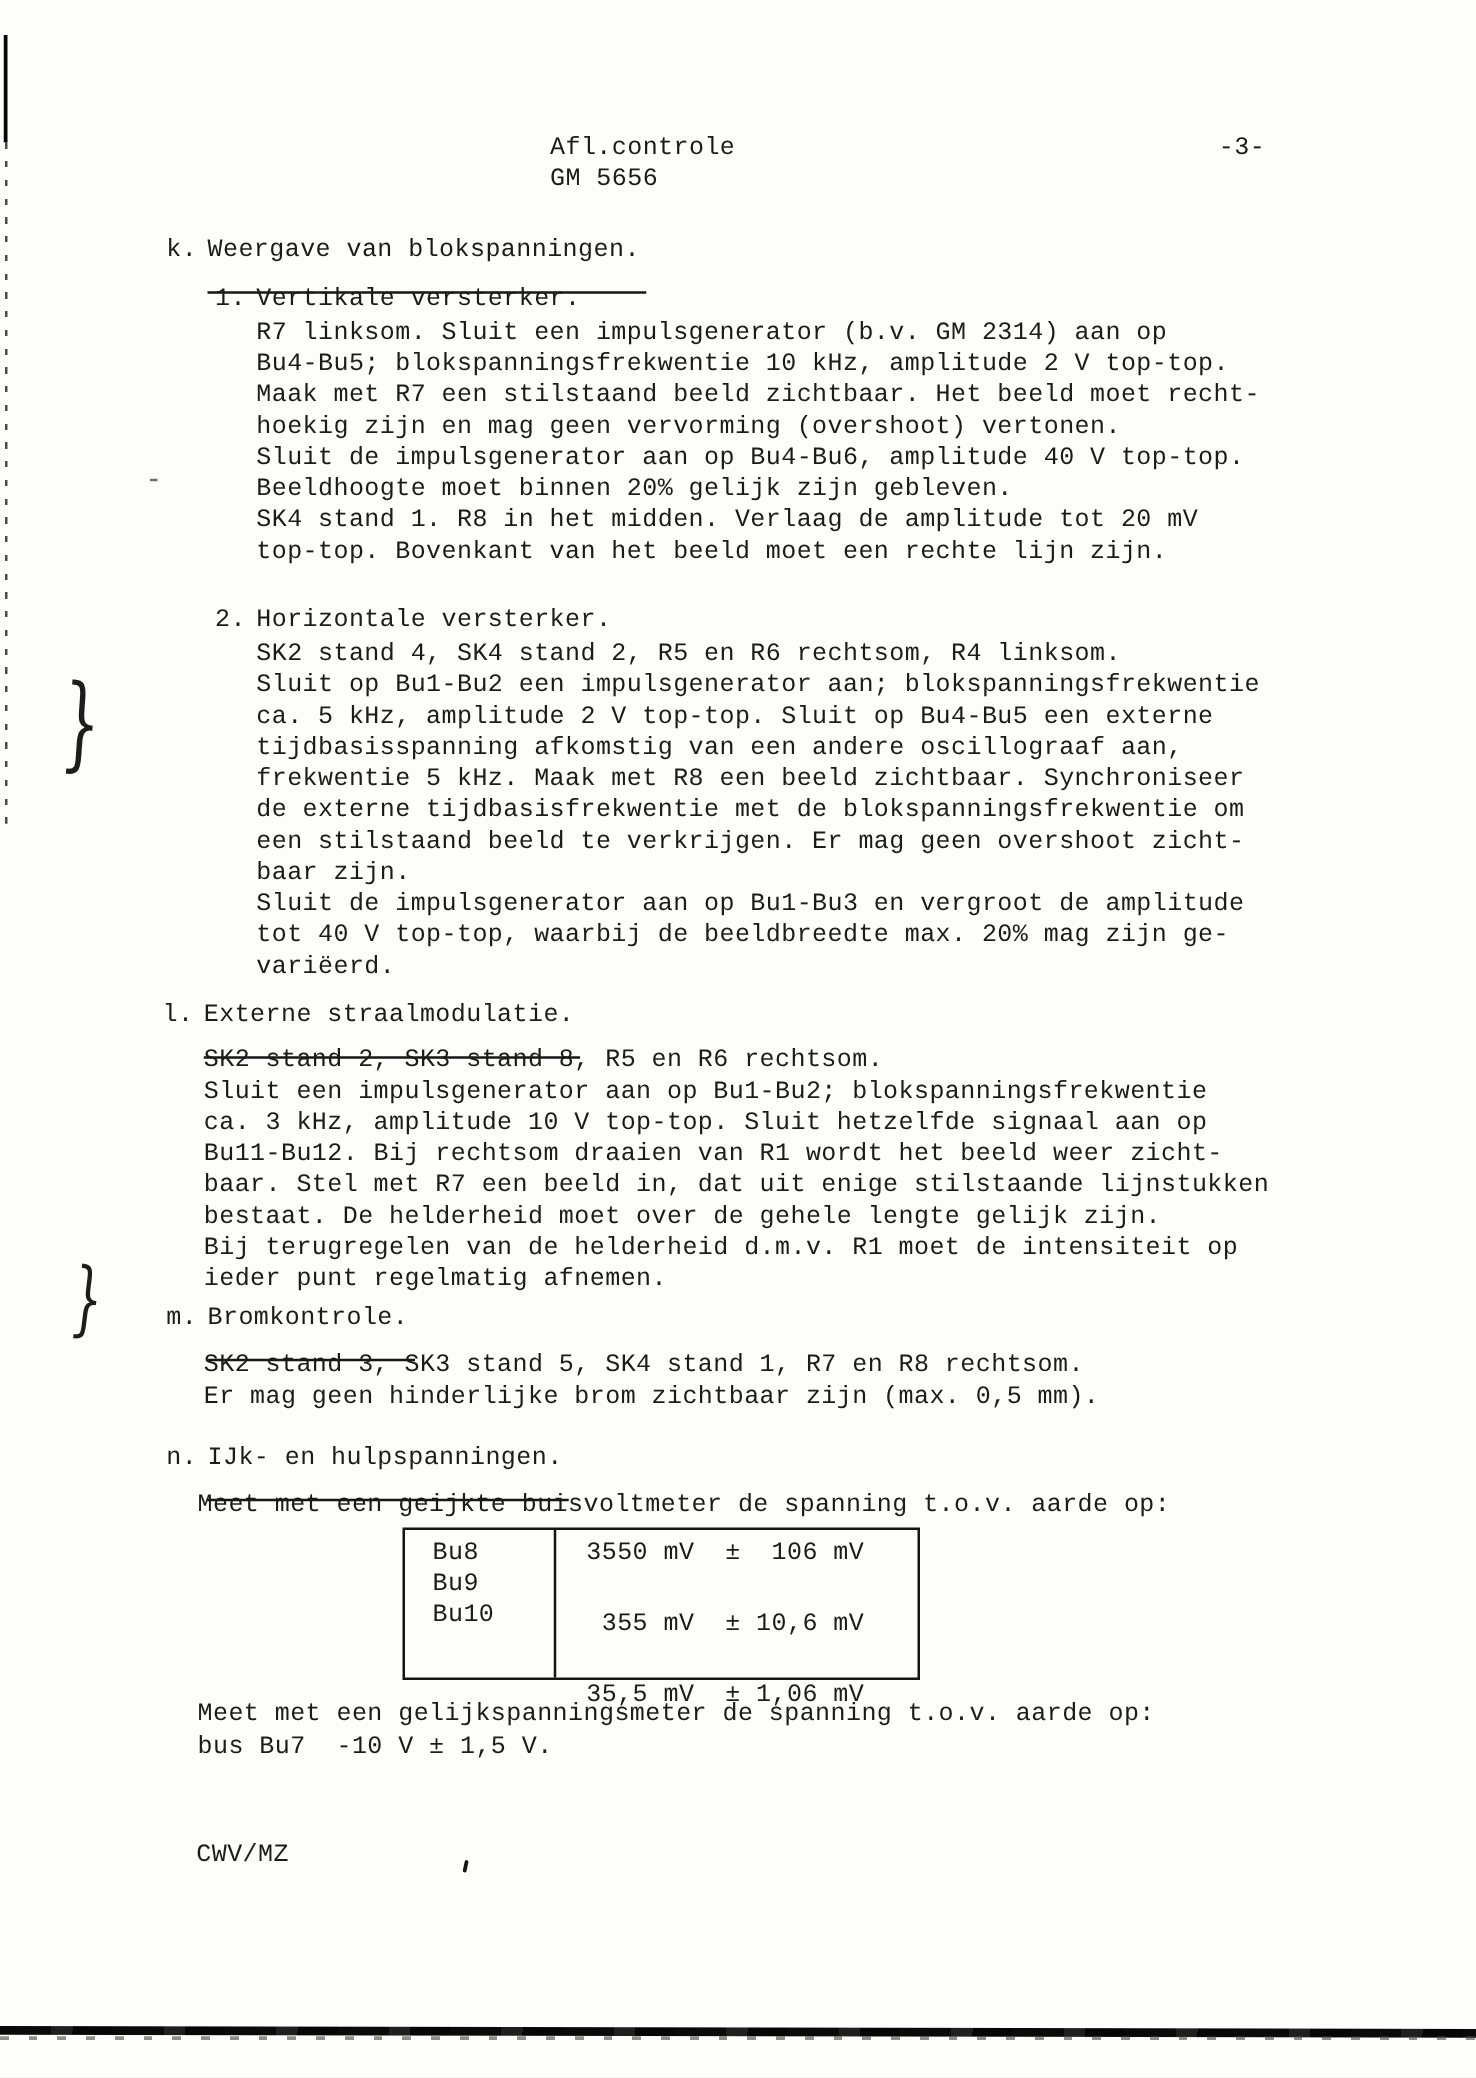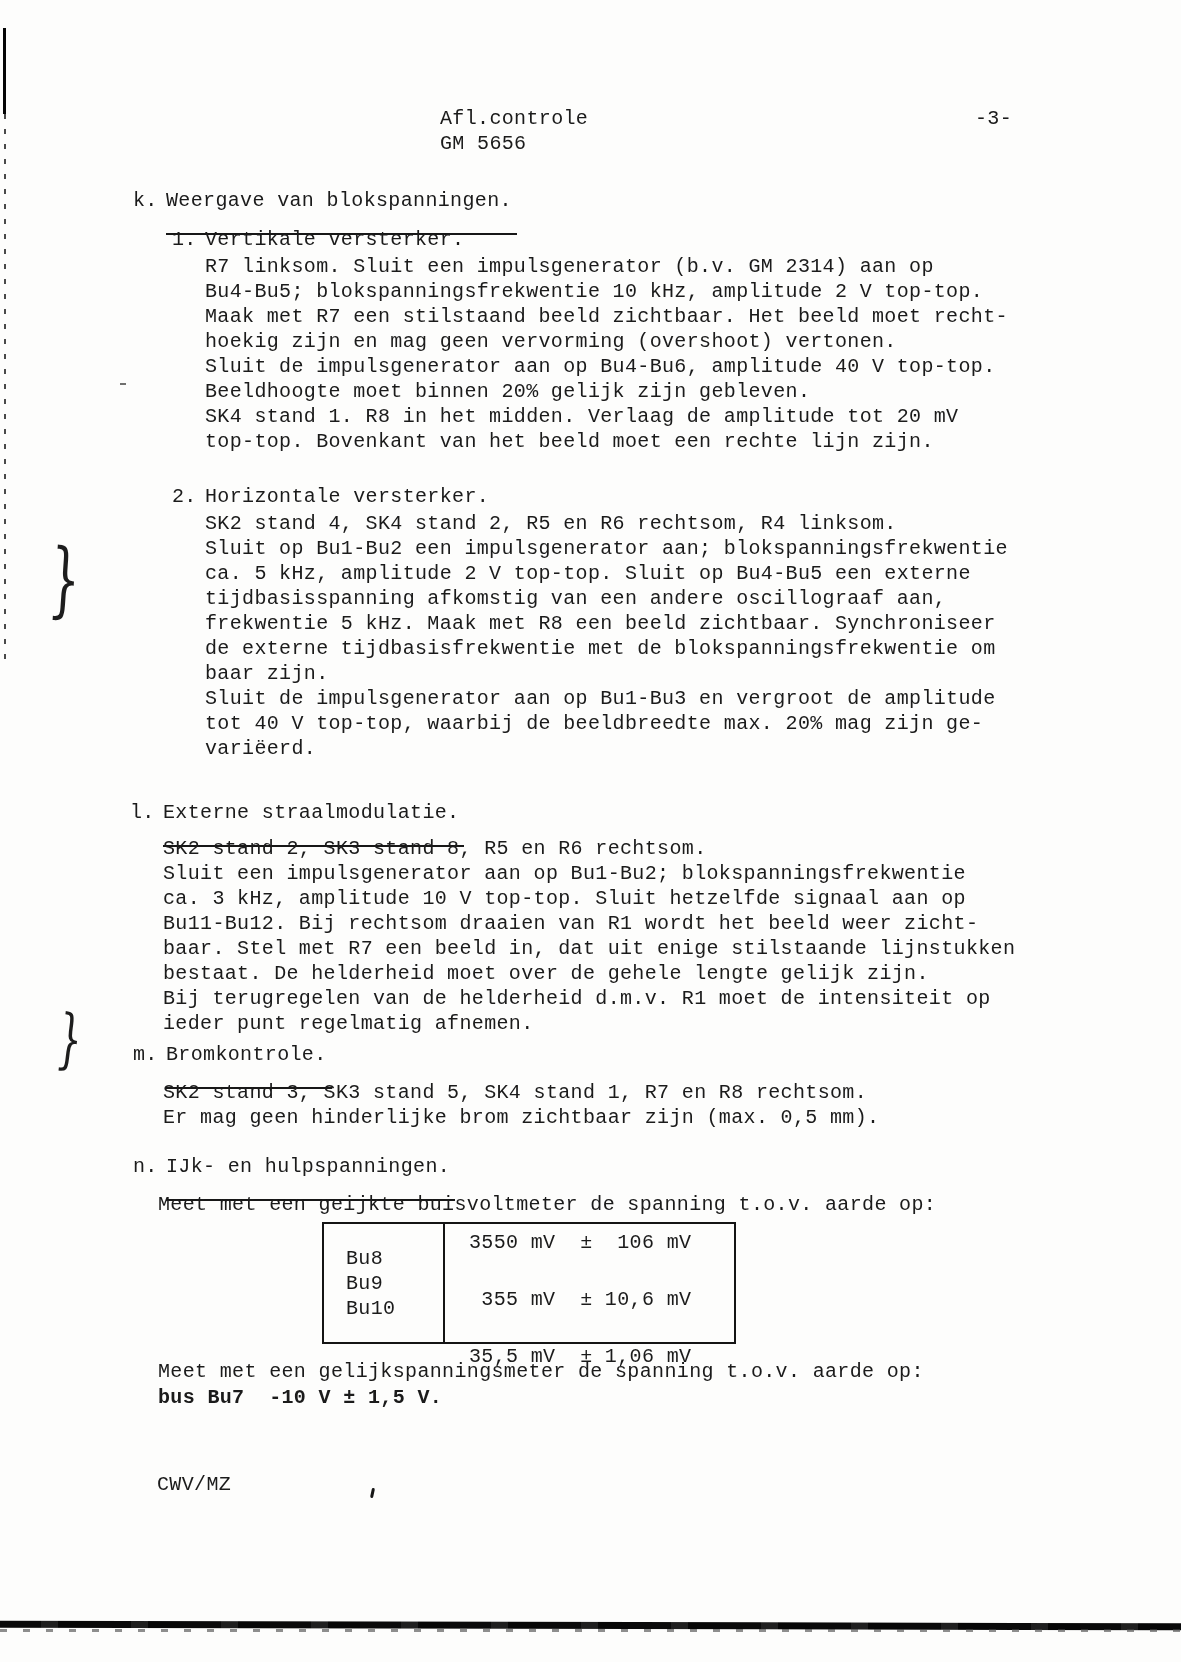--- a/index.html
+++ b/index.html
@@ -33,21 +33,21 @@
     position: absolute;
     left: 322px; top: 1222px;
     width: 414px; height: 122px;
     border: 2.5px solid #141414;
     display: flex;
   }
   .volt-col-bus {
     width: 121px; flex: 0 0 121px;
     border-right: 2px solid #141414;
     display: flex; flex-direction: column;
-    justify-content: center;
+    justify-content: flex-start;
     padding: 6px 0 6px 22px;
   }
   .volt-col-val {
     flex: 1;
     display: flex; flex-direction: column;
     justify-content: space-around;
     padding: 6px 0 6px 24px;
     gap: 32px;
   }
   .volt-cell { white-space: pre; }
@@ -145,20 +145,21 @@
       <span class="sec-label">2.</span>
       <span>Horizontale versterker.</span>
     </div>
     <div class="item-lines">
       <div class="line">SK2 stand 4, SK4 stand 2, R5 en R6 rechtsom, R4 linksom.</div>
       <div class="line">Sluit op Bu1-Bu2 een impulsgenerator aan; blokspanningsfrekwentie</div>
       <div class="line">ca. 5 kHz, amplitude 2 V top-top. Sluit op Bu4-Bu5 een externe</div>
       <div class="line">tijdbasisspanning afkomstig van een andere oscillograaf aan,</div>
       <div class="line">frekwentie 5 kHz. Maak met R8 een beeld zichtbaar. Synchroniseer</div>
       <div class="line">de externe tijdbasisfrekwentie met de blokspanningsfrekwentie om</div>
+      <div class="line">een stilstaand beeld te verkrijgen. Er mag geen overshoot zicht-</div>
       <div class="line">baar zijn.</div>
       <div class="line">Sluit de impulsgenerator aan op Bu1-Bu3 en vergroot de amplitude</div>
       <div class="line">tot 40 V top-top, waarbij de beeldbreedte max. 20% mag zijn ge-</div>
       <div class="line">variëerd.</div>
     </div>
   </div>
 
   <div class="abs" style="left:130px; top:800px;">
     <div class="heading-row">
       <span class="sec-label">l.</span>
@@ -202,17 +203,17 @@
       <div class="volt-cell">Bu10</div>
     </div>
     <div class="volt-col-val">
       <div class="volt-cell">3550 mV  ±  106 mV</div>
       <div class="volt-cell"> 355 mV  ± 10,6 mV</div>
       <div class="volt-cell">35,5 mV  ± 1,06 mV</div>
     </div>
   </div>
 
   <div class="abs line" style="left:158px; top:1359px;">Meet met een gelijkspanningsmeter de spanning t.o.v. aarde op:</div>
-  <div class="abs line" style="left:158px; top:1385px;font-weight:bold;">bus Bu7  -10 V ± 1,5 V.</div>
+  <div class="abs line" style="left:158px; top:1385px;">bus Bu7  -10 V ± 1,5 V.</div>
 
   <div class="abs" style="left:157px; top:1472px;">CWV/MZ</div>
 
 </div>
 
 </body></html>

